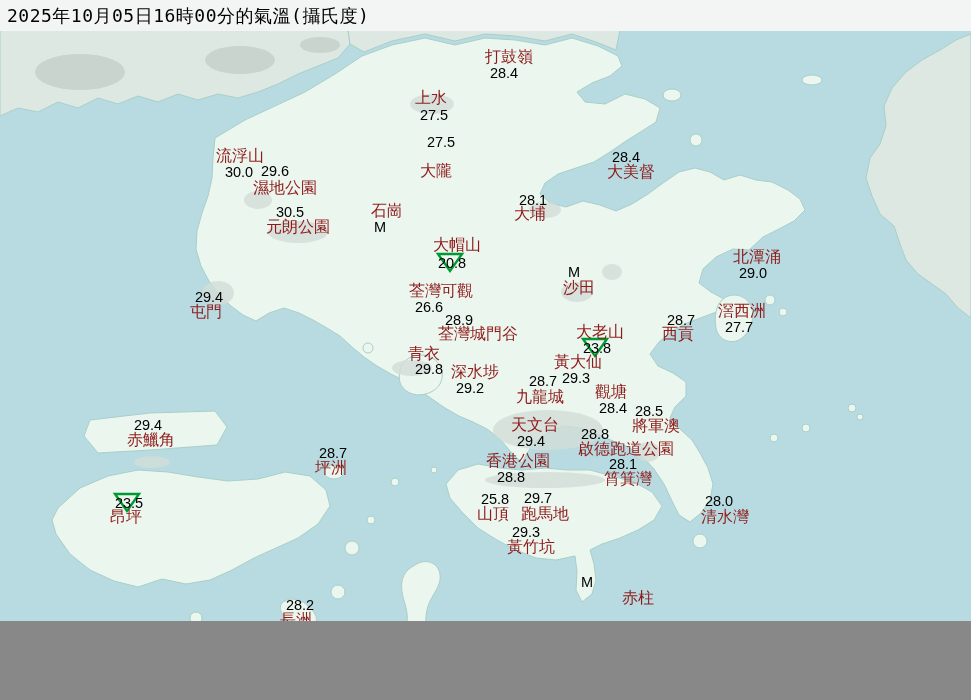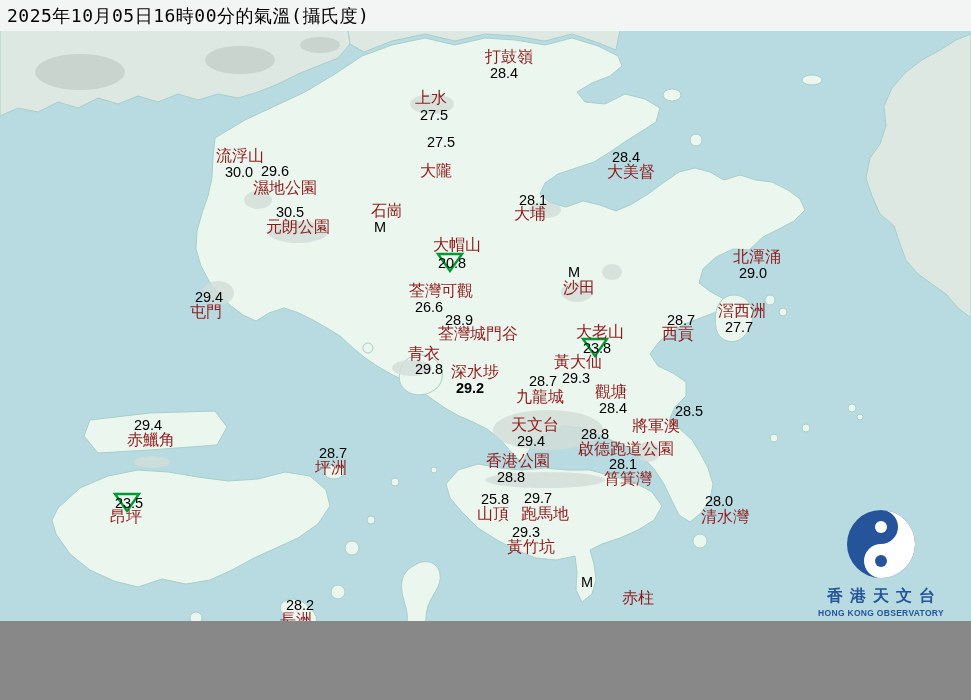--- a/index.html
+++ b/index.html
@@ -143,29 +143,29 @@
       <span class="station-name" style="left: 678px; top: 334px;">西貢</span>
       <span class="station-value" style="left: 681px; top: 320px;">28.7</span>
       <svg width="30" height="22" class="tri" style="left: 595px; top: 348px;">
         <polygon points="3,2 27,2 15,19" fill="none" stroke="#009933" stroke-width="2.4"></polygon>
       </svg>
       <span class="station-name" style="left: 600px; top: 332px;">大老山</span>
       <span class="station-value" style="left: 597px; top: 348px;">23.8</span>
       <span class="station-name" style="left: 424px; top: 354px;">青衣</span>
       <span class="station-value" style="left: 429px; top: 369px;">29.8</span>
       <span class="station-name" style="left: 475px; top: 372px;">深水埗</span>
-      <span class="station-value" style="left: 470px; top: 388px; font-weight: bold;">29.2</span>
+      <span class="station-value" style="left: 470px; top: 388px;">29.2</span>
       <span class="station-name" style="left: 578px; top: 362px;">黃大仙</span>
       <span class="station-value" style="left: 576px; top: 378px;">29.3</span>
       <span class="station-name" style="left: 540px; top: 397px;">九龍城</span>
       <span class="station-value" style="left: 543px; top: 381px;">28.7</span>
       <span class="station-name" style="left: 611px; top: 392px;">觀塘</span>
       <span class="station-value" style="left: 613px; top: 408px;">28.4</span>
       <span class="station-name" style="left: 656px; top: 426px;">將軍澳</span>
-      <span class="station-value" style="left: 649px; top: 411px; margin-left: 40px;">28.5</span>
+      <span class="station-value" style="left: 649px; top: 411px;">28.5</span>
       <span class="station-name" style="left: 535px; top: 425px;">天文台</span>
       <span class="station-value" style="left: 531px; top: 441px;">29.4</span>
       <span class="station-name" style="left: 626px; top: 449px;">啟德跑道公園</span>
       <span class="station-value" style="left: 595px; top: 434px;">28.8</span>
       <span class="station-name" style="left: 518px; top: 461px;">香港公園</span>
       <span class="station-value" style="left: 511px; top: 477px;">28.8</span>
       <span class="station-name" style="left: 628px; top: 479px;">筲箕灣</span>
       <span class="station-value" style="left: 623px; top: 464px;">28.1</span>
       <span class="station-name" style="left: 331px; top: 468px;">坪洲</span>
       <span class="station-value" style="left: 333px; top: 453px;">28.7</span>
@@ -185,24 +185,14 @@
       <span class="station-name" style="left: 590px; top: 598px; margin-left: 48px;">赤柱</span>
       <span class="station-value" style="left: 587px; top: 582px;">M</span>
       <span class="station-name" style="left: 725px; top: 517px;">清水灣</span>
       <span class="station-value" style="left: 719px; top: 501px;">28.0</span>
       <span class="station-name" style="left: 296px; top: 620px;">長洲</span>
       <span class="station-value" style="left: 300px; top: 605px;">28.2</span>
       <span class="station-name" style="left: 728px; top: 649px;">橫瀾島</span>
       <span class="station-value" style="left: 722px; top: 634px;">28.0</span>
     </div>
 
-  <div class="logo">
-    <svg width="72" height="72" viewBox="0 0 72 72">
-      <circle cx="36" cy="36" r="34" fill="var(--logo-blue,#26549b)"></circle>
-      <path d="M36,2 a34,34 0 0 1 0,68 a17,17 0 0 1 0,-34 a17,17 0 0 0 0,-34 Z" fill="#ffffff"></path>
-      <circle cx="36" cy="19" r="6" fill="#ffffff"></circle>
-      <circle cx="36" cy="53" r="6" fill="var(--logo-blue,#26549b)"></circle>
-    </svg>
-    <div class="logo-cn">香港天文台</div>
-    <div class="logo-en">HONG KONG OBSERVATORY</div>
-  </div>
 
 </div>
 
 </body></html>

